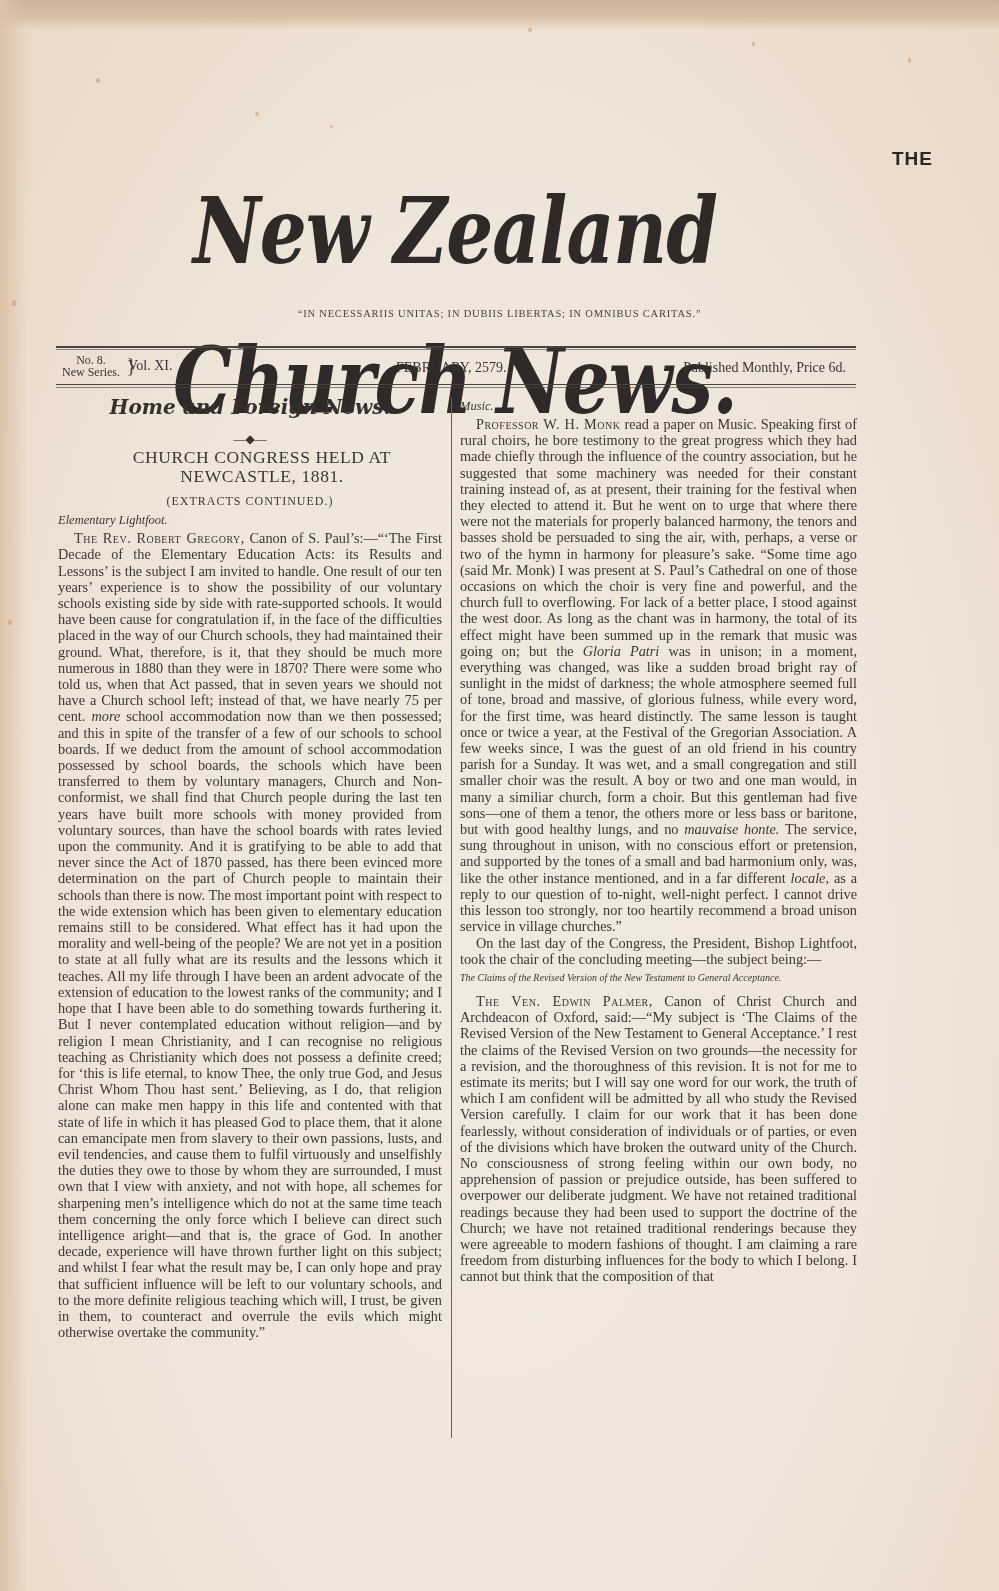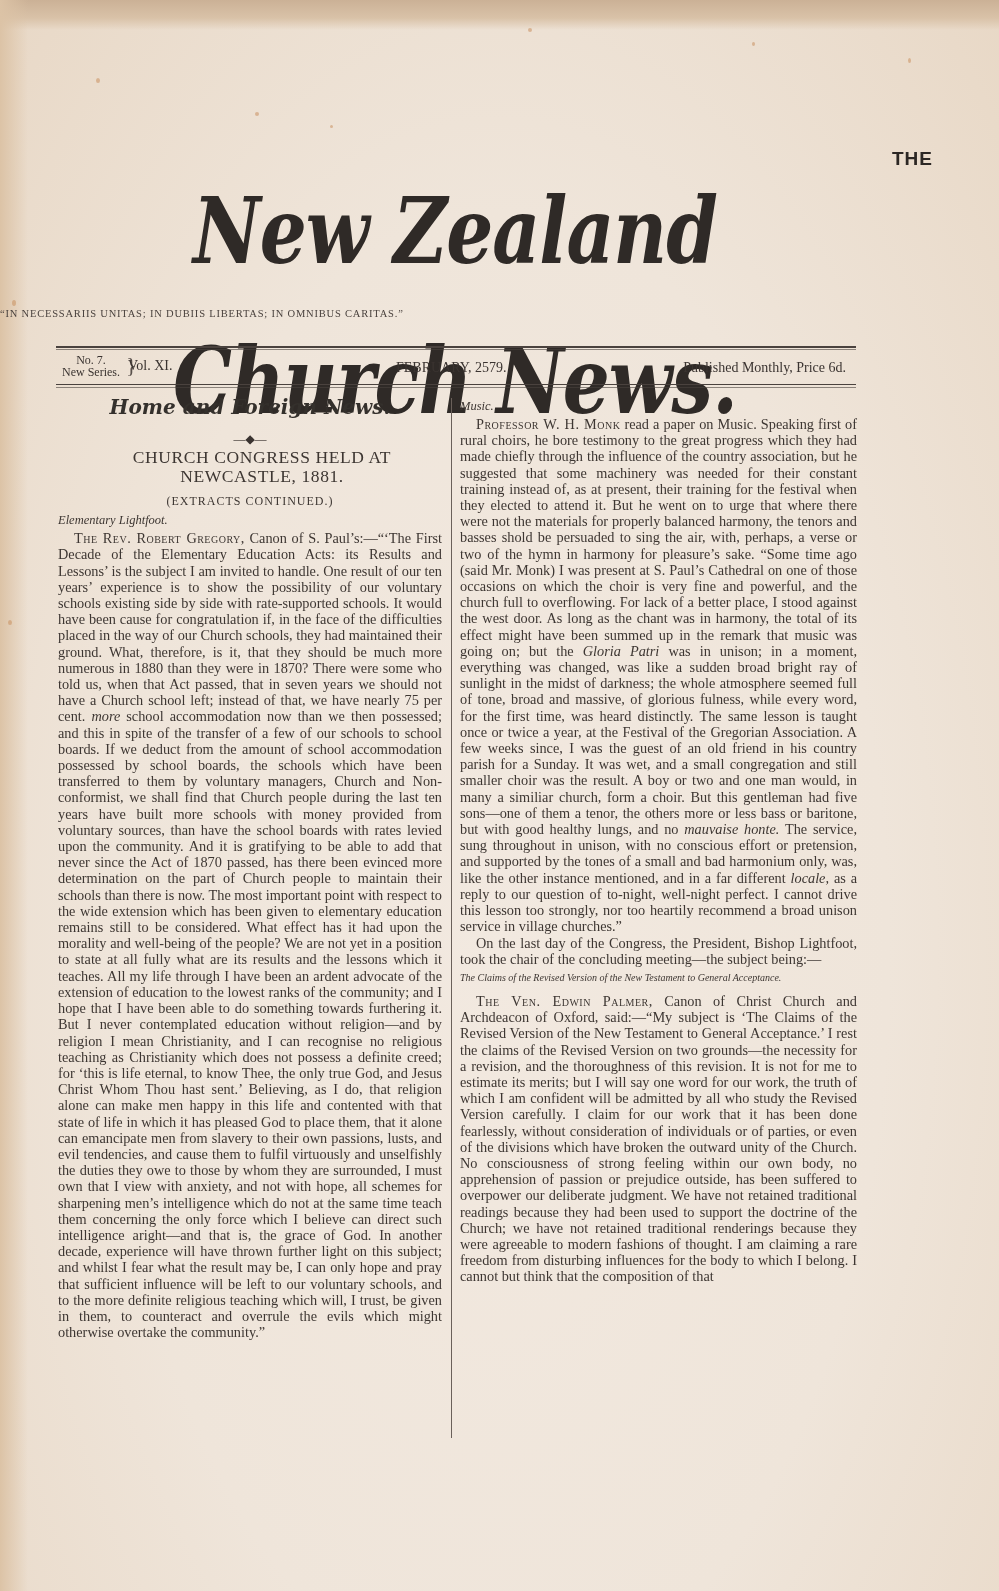--- a/index.html
+++ b/index.html
@@ -32,21 +32,21 @@
   }
   .masthead-title {
     position: absolute; left: 60px; width: 790px; top: 170px; height: 120px;
     text-align: center;
     font-family: "DejaVu Serif", serif; font-weight: bold; font-style: italic;
     font-size: 74px; line-height: 120px; letter-spacing: -1px;
     color: #2f2a27; transform: scaleY(1.25);
   }
   .motto {
     position: absolute; left: 0; width: 999px; top: 308px;
-    font-size: 10.5px; letter-spacing: .8px; color: #4a423e;
+    text-align: center; font-size: 10.5px; letter-spacing: .8px; color: #4a423e;
   }
   .rule { position: absolute; left: 56px; width: 800px; background: #4a423e; }
   .issue-bar { position: absolute; left: 56px; width: 800px; top: 354px; height: 28px; font-size: 14px; }
   .issue-no { position: absolute; left: 0; top: 0; width: 70px; text-align: center; font-size: 12px; line-height: 12px; }
   .issue-brace { position: absolute; left: 70px; top: 0; font-size: 22px; line-height: 22px; color:#5a514c; }
   .issue-vol { position: absolute; left: 72px; top: 4px; }
   .issue-date { position: absolute; left: 340px; top: 6px; }
   .issue-price { position: absolute; right: 10px; top: 6px; }
 
   .col {
@@ -87,21 +87,21 @@
 
   <div class="masthead-the">THE</div>
   <div class="masthead-title">New Zealand Church News.</div>
   <div class="motto">“IN NECESSARIIS UNITAS; IN DUBIIS LIBERTAS; IN OMNIBUS CARITAS.”</div>
 
   <div class="rule" style="top:346px;height:2px"></div>
   <div class="rule" style="top:349px;height:1px;opacity:.6"></div>
 
   <div class="issue-bar">
     <div class="issue-no">
-      <div>No. 7.</div>
+      <div>No. 8.</div>
       <div>New Series.</div>
     </div>
     <div class="issue-brace">}</div>
     <div class="issue-vol">Vol. XI.</div>
     <div class="issue-date">FEBRUARY, 2579.</div>
     <div class="issue-price">Published Monthly, Price 6d.</div>
   </div>
 
   <div class="rule" style="top:384px;height:1px"></div>
   <div class="rule" style="top:387px;height:1px;opacity:.6"></div>

